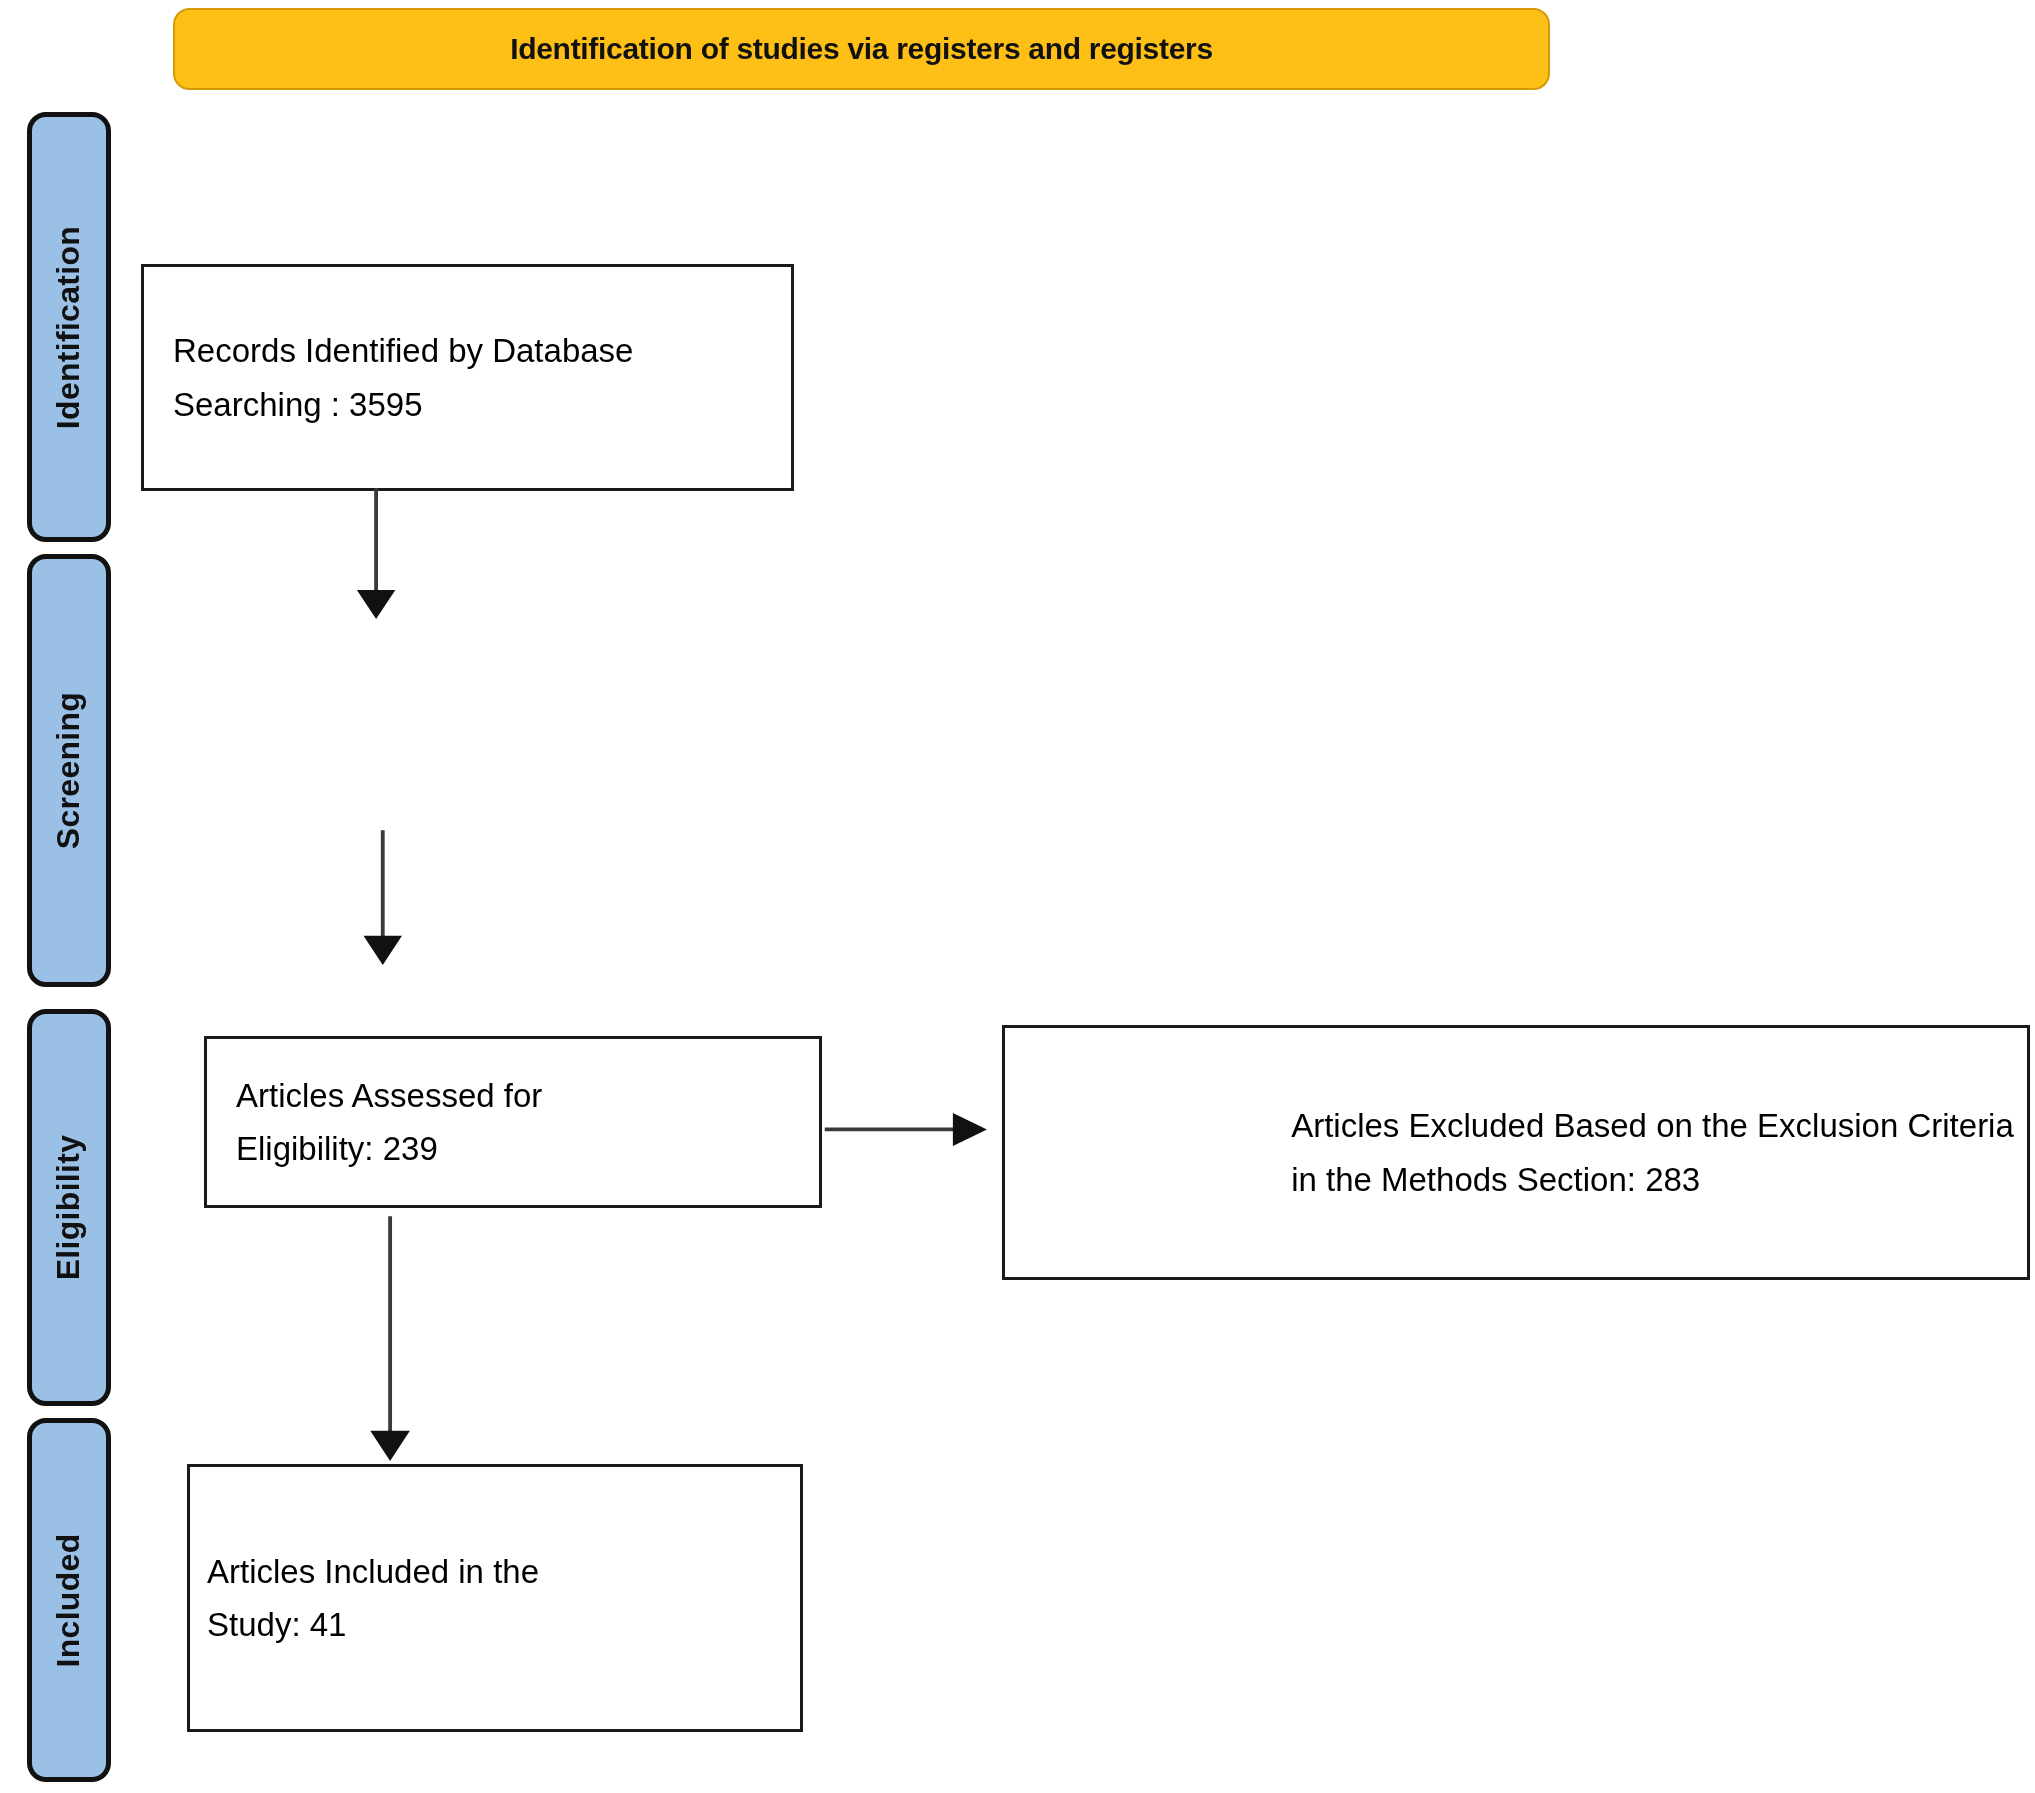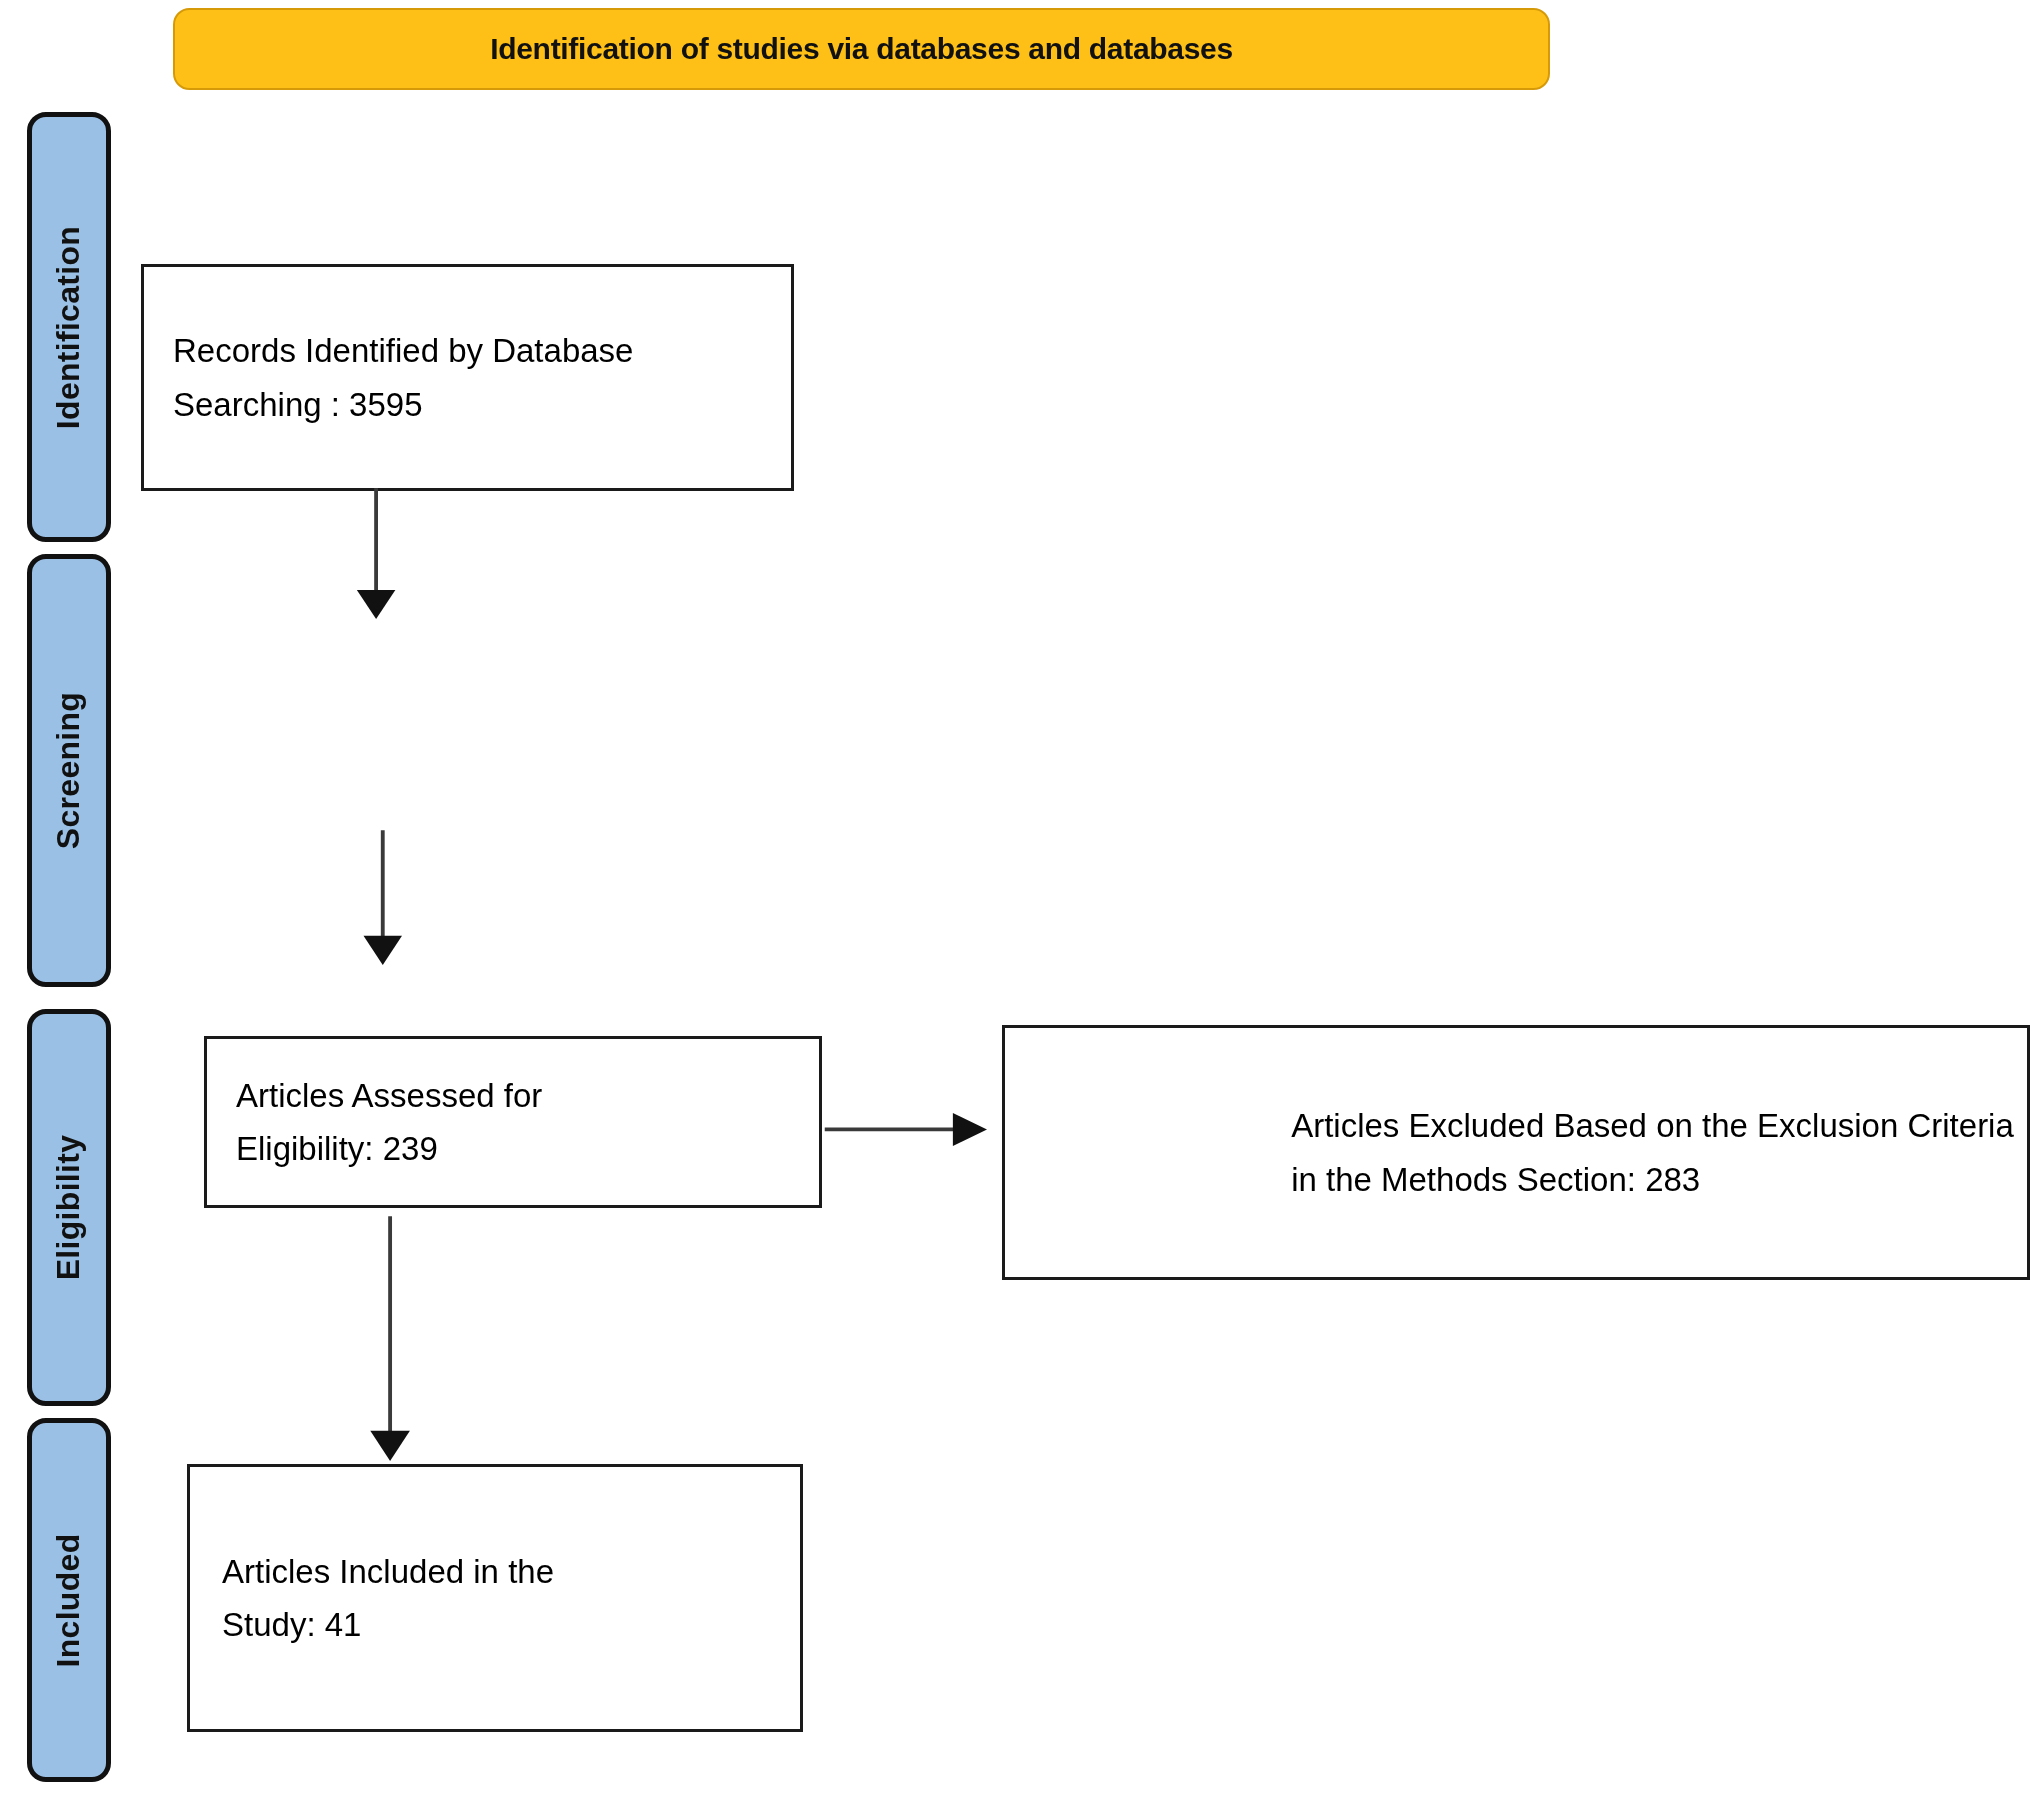--- a/index.html
+++ b/index.html
@@ -84,33 +84,33 @@
     white-space: pre-line;
   }
 
   .box-identified { left: 141px;  top: 264px;  width: 653px; height: 227px; }
   .box-screened   { left: 160px;  top: 616px; width: 786px; height: 205px; }
   .box-assessed   { left: 204px;  top: 1036px; width: 618px; height: 172px; }
   .box-excluded   { left: 1002px; top: 1025px; width: 1028px; height: 255px; align-items: flex-end; }
   .box-included   { left: 187px;  top: 1464px; width: 616px; height: 268px; }
 
   .box-excluded .box-text { padding-left: 33px; }
-  .box-included .box-text { padding-left: 32px; }
+  .box-included .box-text { padding-left: 17px; }
 
   
   .connector { position: absolute; }
   .connector svg { display: block; overflow: visible; }
 </style>
 </head>
 <body>
 
 <div id="page">
 
   <div class="banner">
-    <span class="banner-text">Identification of studies via databases and databases</span>
+    <span class="banner-text">Identification of studies via registers and registers</span>
   </div>
 
   <div class="stage stage-identification">
     <span class="stage-text">Identification</span>
   </div>
   <div class="stage stage-screening">
     <span class="stage-text">Screening</span>
   </div>
   <div class="stage stage-eligibility">
     <span class="stage-text">Eligibility</span>

